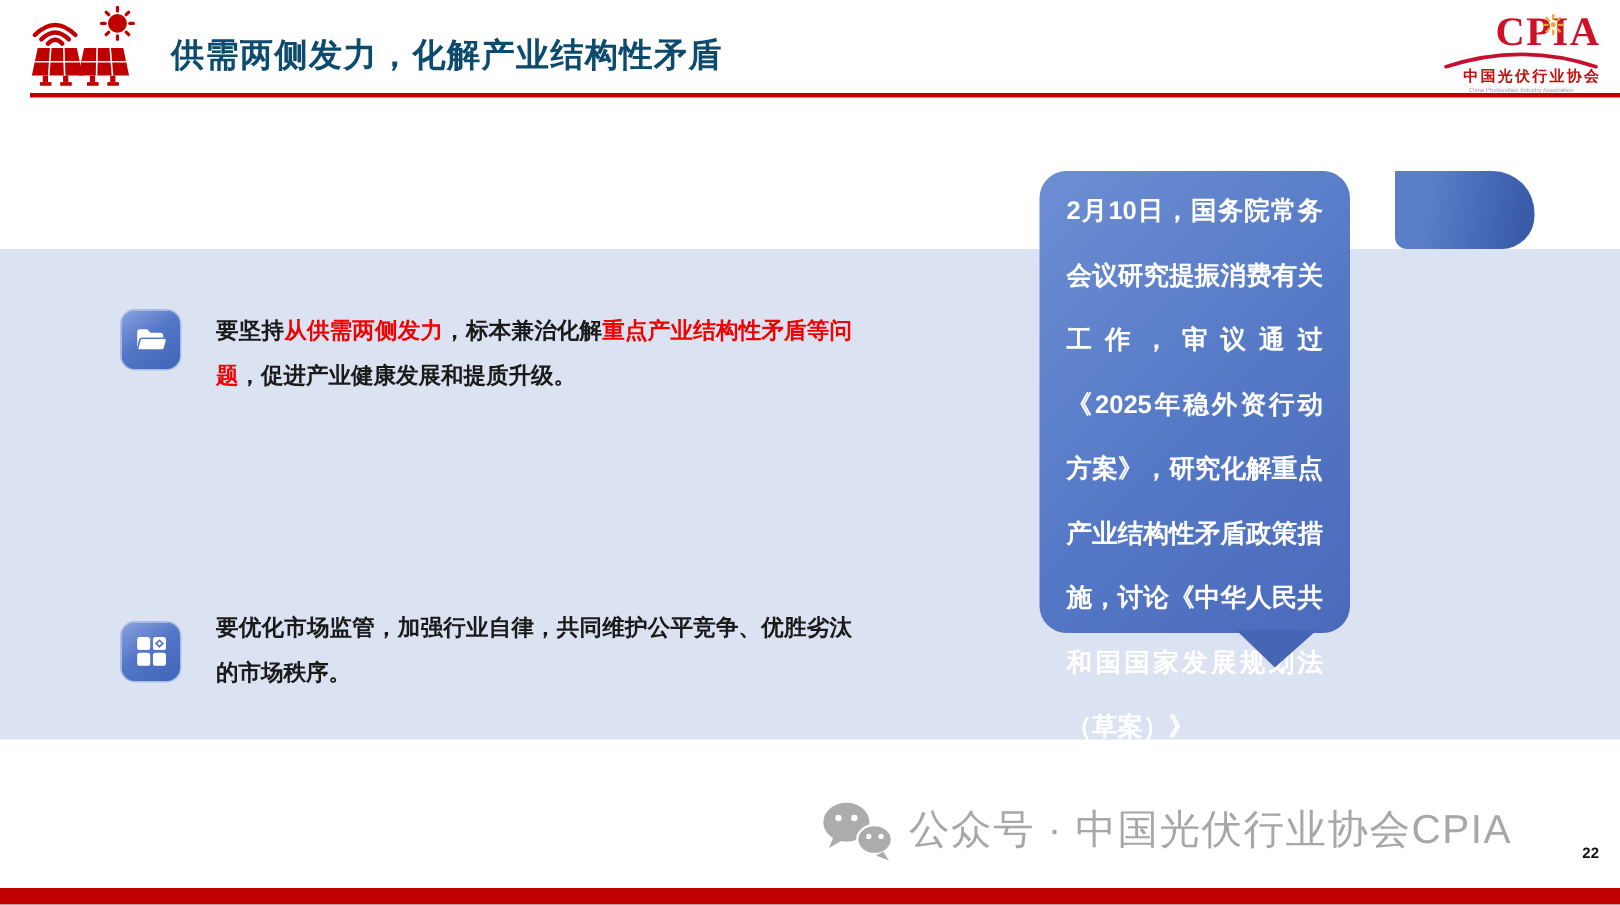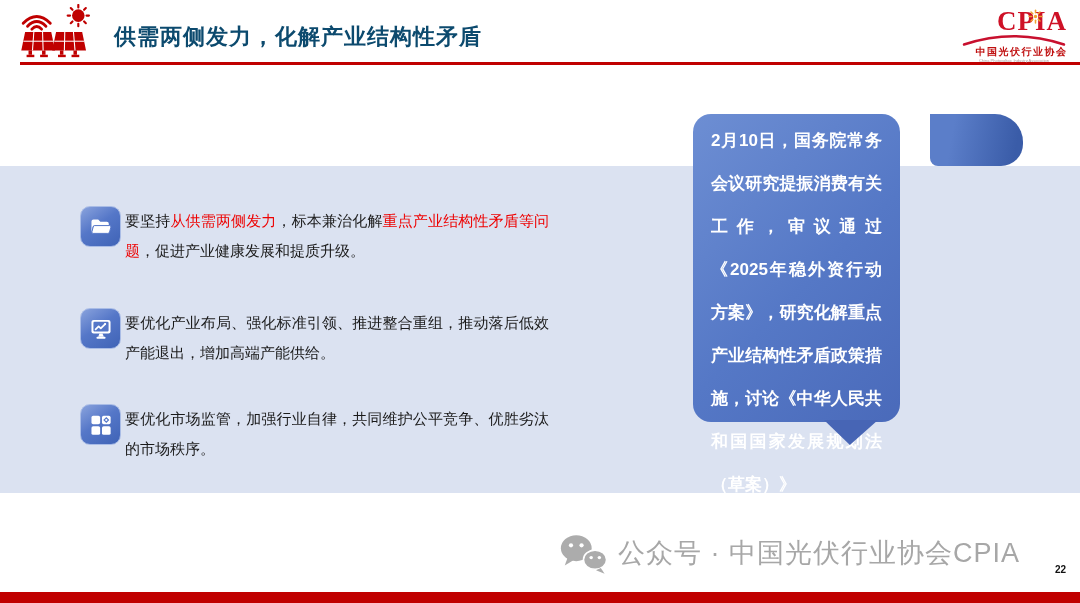--- a/index.html
+++ b/index.html
@@ -25,42 +25,42 @@
   
   .content-panel{position:absolute;left:0;top:166px;width:1080px;height:327px;background:#DBE2F1;}
   .bullet-row{position:absolute;display:flex;align-items:flex-start;}
   .icon-tile{
     width:41px;height:41px;border-radius:10px;flex:0 0 41px;
     background:linear-gradient(145deg,#8AA3DD 0%,#5577C8 45%,#3F63B6 100%);
     border:1px solid #A9BCE6;box-sizing:border-box;
     display:flex;align-items:center;justify-content:center;
   }
   .bullet-text{
-    margin-left:4px;width:424px;font-size:15px;font-weight:normal;color:#1A1A1A;
+    margin-left:23px;width:424px;font-size:15px;font-weight:bold;color:#1A1A1A;
     line-height:30px;text-align:justify;
   }
   .bullet-text .hl{color:#EE0202;}
   
   .callout-curl{
     position:absolute;left:930px;top:114px;width:93px;height:52px;z-index:1;
     background:linear-gradient(100deg,#5B7EC9 25%,#3A5CA8 90%);
     border-radius:0 28px 22px 8px;
   }
   .callout{
     position:absolute;left:693px;top:114px;width:207px;height:308px;z-index:2;
     background:linear-gradient(135deg,#6D8ED3 0%,#5578C6 55%,#4A6ABA 100%);
     border-radius:18px;box-sizing:border-box;padding:5px 18px 0;
     color:#ffffff;font-size:17px;font-weight:bold;line-height:43px;text-align:justify;
   }
   .callout-tail{
     position:absolute;left:824px;top:420px;width:54px;height:25px;z-index:2;
     background:#4765B5;clip-path:polygon(0 0,100% 0,48% 100%);
   }
   
-  .watermark{position:absolute;left:558px;top:531px;display:flex;align-items:center;color:#A7A7A7;}
+  .watermark{position:absolute;left:546px;top:531px;display:flex;align-items:center;color:#A7A7A7;}
   .watermark-text{font-size:27px;letter-spacing:1px;margin-left:10px;white-space:nowrap;}
   .page-number{position:absolute;right:14px;top:564px;font-size:10px;font-weight:bold;color:#111;}
   .bottom-bar{position:absolute;left:0;bottom:0;width:1080px;height:11px;background:#C00000;}
 </style>
 </head>
 <body>
 
 <div class="slide">
 
   <svg class="solar-icon" width="84" height="58" viewBox="0 0 86 60">
@@ -132,35 +132,22 @@
   <div class="bullet-row" style="left:80px;top:206px;">
     <div class="icon-tile">
       <svg width="26" height="26" viewBox="0 0 24 24">
         <path d="M3.2 17.5 V7 q0-1.9 1.9-1.9 h4.3 l2 2.1 h6 q1.8 0 1.8 1.8 v1.3 H6 q-1.4 0-1.7 1.4 Z" fill="#ffffff"></path>
         <path d="M6.1 10.7 h13.8 q1.6 0 1.2 1.5 l-1.2 4.5 q-.3 1.2-1.6 1.2 H4.7 q-1.5 0-1.1-1.4 l1.2-4.5 q.3-1.3 1.3-1.3 Z" fill="#ffffff" stroke="#5577C8" stroke-width="0.9"></path>
       </svg>
     </div>
     <div class="bullet-text"><span>要坚持</span><span class="hl">从供需两侧发力</span><span>，标本兼治化解</span><span class="hl">重点产业结构性矛盾等问题</span><span>，促进产业健康发展和提质升级。</span></div>
   </div>
 
-  <div class="bullet-row" style="left:80px;top:308px;">
-    <div class="icon-tile">
-      <svg width="26" height="26" viewBox="0 0 24 24">
-        <rect x="3.2" y="3.6" width="17.6" height="12.6" rx="2" fill="#ffffff"></rect>
-        <rect x="5" y="5.4" width="14" height="9" rx="1" fill="#5577C8"></rect>
-        <polyline points="7,12.4 9.8,9.6 11.8,11.4 15.8,7.4" stroke="#ffffff" stroke-width="1.6" fill="none" stroke-linecap="round" stroke-linejoin="round"></polyline>
-        <circle cx="15.8" cy="7.4" r="1" fill="#ffffff"></circle>
-        <polygon points="10.6,16.2 13.4,16.2 14.6,19.2 9.4,19.2" fill="#ffffff"></polygon>
-        <rect x="7.8" y="19.2" width="8.4" height="1.7" rx=".8" fill="#ffffff"></rect>
-      </svg>
-    </div>
-    <div class="bullet-text"><span>要优化产业布局、强化标准引领、推进整合重组，推动落后低效产能退出，增加高端产能供给。</span></div>
-  </div>
 
-  <div class="bullet-row" style="left:80px;top:404px;">
+  <div class="bullet-row" style="left:80px;top:404px;align-items:center;">
     <div class="icon-tile">
       <svg width="26" height="26" viewBox="0 0 24 24">
         <rect x="3.2" y="3.4" width="8" height="8" rx="1.6" fill="#ffffff"></rect>
         <rect x="12.9" y="3.4" width="8" height="8" rx="1.6" fill="#ffffff"></rect>
         <path d="M16.9 4.7 L19.7 7.4 16.9 10.1 14.1 7.4 Z" fill="#5577C8"></path>
         <path d="M16.9 6.2 L18.2 7.4 16.9 8.6 15.6 7.4 Z" fill="#ffffff"></path>
         <rect x="3.2" y="13.1" width="8" height="8" rx="1.6" fill="#ffffff"></rect>
         <rect x="12.9" y="13.1" width="8" height="8" rx="1.6" fill="#ffffff"></rect>
       </svg>
     </div>

